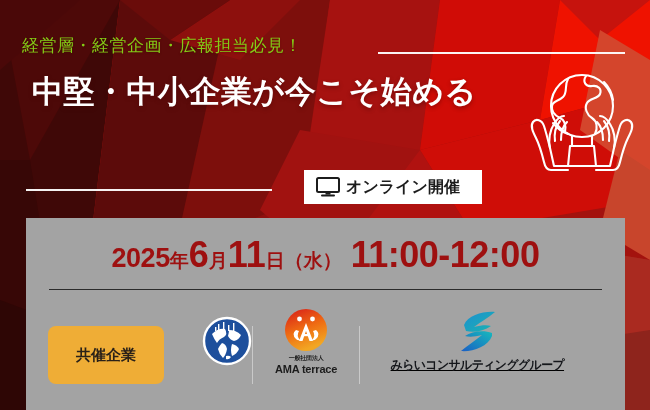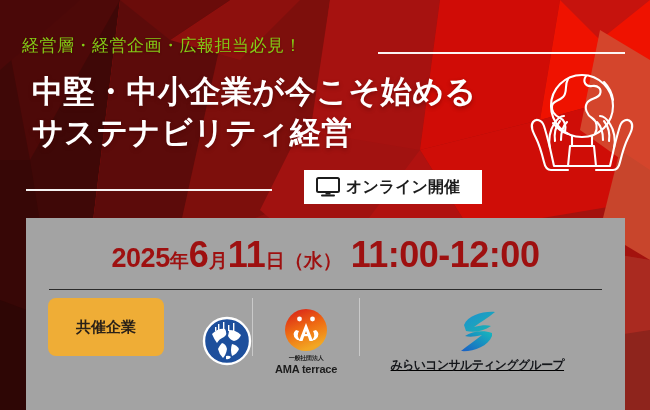--- a/index.html
+++ b/index.html
@@ -72,21 +72,21 @@
   .d-time{font-size:36px;font-weight:bold;letter-spacing:-0.5px;}
   .sp{display:inline-block;width:9px;}
 
   .card-divider{
     position:absolute;left:23px;top:71px;width:553px;height:1px;
     background:#2b2b2b;
   }
 
   .logos{
     position:absolute;left:0;top:80px;width:599px;height:86px;
-    display:flex;align-items:flex-start;
+    display:flex;align-items:flex-end;
   }
   .host-pill{
     margin-left:22px;width:116px;height:58px;border-radius:8px;
     background:#efad36;display:flex;align-items:center;justify-content:center;
   }
   .host-pill .txt{color:#2a2118;font-size:15px;font-weight:bold;}
 
   .logo-cell{
     display:flex;flex-direction:column;align-items:center;justify-content:center;
     height:86px;
@@ -142,21 +142,20 @@
     <polygon points="120,0 230,0 170,40" fill="#6a0c0a"></polygon>
     <polygon points="300,130 420,150 330,270 260,210" fill="#a11210"></polygon>
     <polygon points="420,260 470,230 650,260 650,330 520,350" fill="#aa2a20"></polygon>
   </svg>
 
   <div class="kicker">経営層・経営企画・広報担当必見！</div>
   <div class="rule-top"></div>
 
   <div class="headline">
     <div>中堅・中小企業が今こそ始める</div>
-    <div>サステナビリティ経営</div>
   </div>
 
   <div class="rule-bottom"></div>
 
   <svg class="globe-hands" viewBox="0 0 116 106">
     <g fill="none" stroke="#ffffff" stroke-width="2.1" stroke-linecap="round" stroke-linejoin="round">
       <circle cx="58" cy="40" r="31"></circle>
       <path d="M44 13 C40 20 44 26 39 31 C34 36 29 34 28 40 C27 46 32 50 36 52 C41 54 42 60 41 66"></path>
       <path d="M62 10 C58 16 62 21 68 20 C74 19 78 23 76 28 C74 33 66 32 63 37 C60 42 63 49 68 52 C73 55 74 62 71 68"></path>
       <path d="M80 16 C85 21 88 27 89 34"></path>

